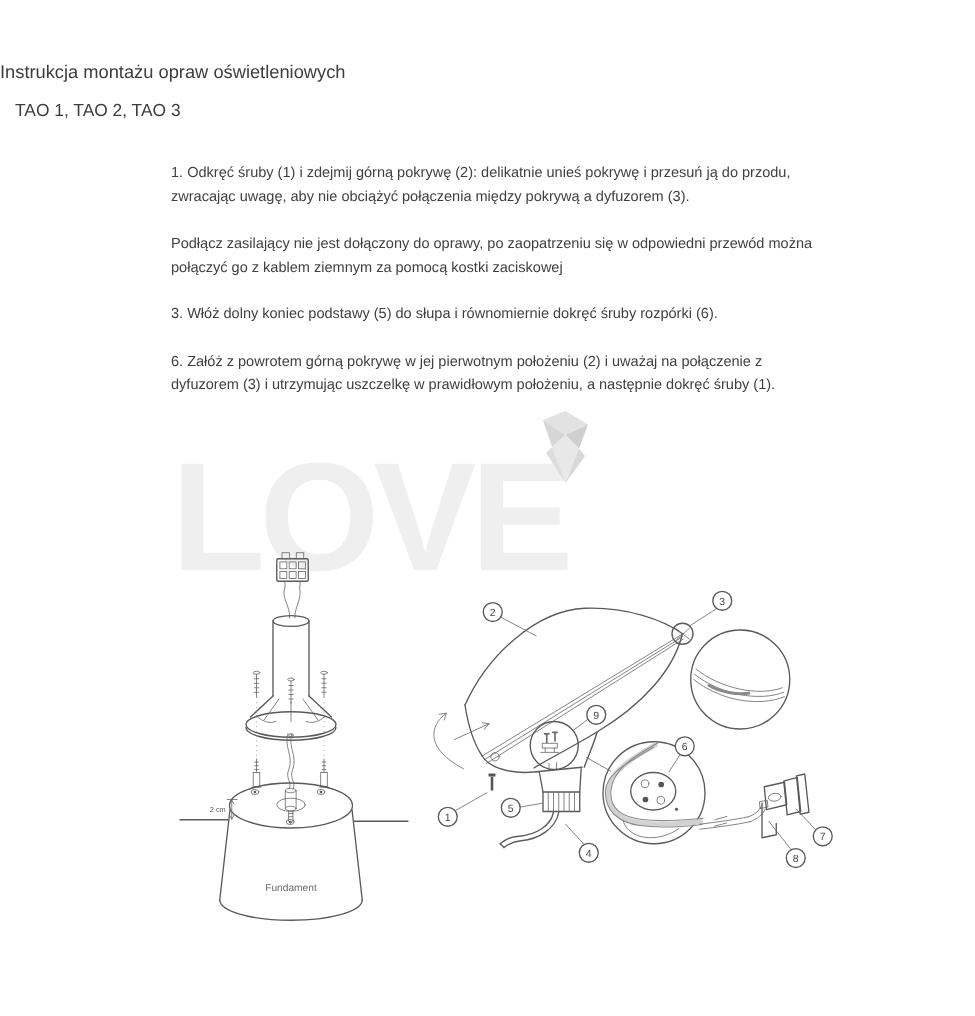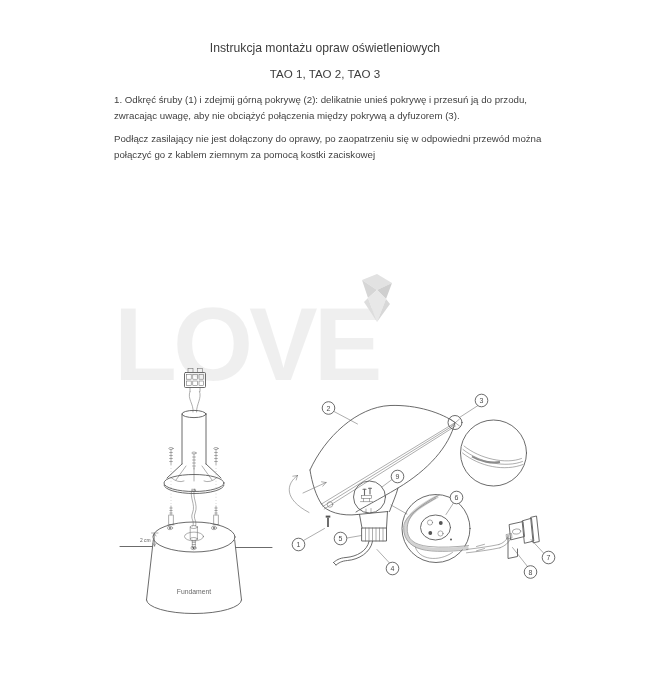--- a/index.html
+++ b/index.html
@@ -9,27 +9,27 @@
 
   
   .watermark{position:absolute;left:12px;top:0;width:642px;height:677px;z-index:0;}
   .wm-word{position:absolute;left:102px;top:293px;font-size:103px;font-weight:bold;
            letter-spacing:-4px;color:rgba(0,0,0,0.062);line-height:1;}
   .wm-script{position:absolute;left:221px;top:348px;font-size:47px;font-weight:bold;
              letter-spacing:1px;color:rgba(0,0,0,0.045);line-height:1;}
   .wm-diamond{position:absolute;left:344px;top:272px;}
 
   
-  .header{position:absolute;top:41px;left:0;width:650px;text-align:center;z-index:2;}
+  .header{position:absolute;top:41px;left:0;width:650px;z-index:2;}
   .title{font-size:12.2px;color:#3d3d3d;margin:0;font-weight:normal;}
-  .subtitle{font-size:11.6px;color:#3d3d3d;margin:12px 0 0 0;font-weight:normal;}
+  .subtitle{font-size:11.6px;color:#3d3d3d;margin:12px 0 0 10px;font-weight:normal;}
 
   
   .text-col{position:absolute;left:114px;top:92px;width:432px;z-index:2;}
-  .text-col p{font-size:9.7px;line-height:15.5px;margin:0 0 8px 0;color:#3f3f3f;}
+  .text-col p{font-size:9.7px;line-height:15.5px;margin:16px 0 8px 0;color:#3f3f3f;}
   .text-col p.note{margin-bottom:0;}
 
   
   .diagram{position:absolute;left:0;top:0;width:650px;height:677px;z-index:1;}
   .ln{fill:none;stroke:#5a5a5a;stroke-width:0.9;stroke-linecap:round;stroke-linejoin:round;}
   .thin{fill:none;stroke:#6a6a6a;stroke-width:0.55;stroke-linecap:round;}
   .dot{fill:none;stroke:#9a9a9a;stroke-width:0.5;stroke-dasharray:0.8,2.4;}
   .band{fill:none;stroke:#d2d2d2;stroke-width:3.2;}
   .bandline{fill:none;stroke:#8a8a8a;stroke-width:0.7;}
   .fillc{fill:#555;}
@@ -56,20 +56,22 @@
   </div>
 
   <div class="header">
     <h1 class="title">Instrukcja montażu opraw oświetleniowych</h1>
     <h2 class="subtitle">TAO 1, TAO 2, TAO 3</h2>
   </div>
 
   <div class="text-col">
     <p>1. Odkręć śruby (1) i zdejmij górną pokrywę (2): delikatnie unieś pokrywę i przesuń ją do przodu, zwracając uwagę, aby nie obciążyć połączenia między pokrywą a dyfuzorem (3).</p>
     <p>Podłącz zasilający nie jest dołączony do oprawy, po zaopatrzeniu się w odpowiedni przewód można połączyć go z kablem ziemnym za pomocą kostki zaciskowej</p>
+    <p>3. Włóż dolny koniec podstawy (5) do słupa i równomiernie dokręć śruby rozpórki (6).</p>
+    <p>6. Załóż z powrotem górną pokrywę w jej pierwotnym położeniu (2) i uważaj na połączenie z dyfuzorem (3) i utrzymując uszczelkę w prawidłowym położeniu, a następnie dokręć śruby (1).</p>
   </div>
 
   <svg class="diagram" viewBox="0 0 650 677">
 
     <g>
 
       <rect class="ln" x="184.5" y="372.5" width="21" height="15" rx="1"></rect>
       <rect class="thin" x="188" y="368.5" width="5" height="4"></rect>
       <rect class="thin" x="197.5" y="368.5" width="5" height="4"></rect>
       <rect class="thin" x="186.6" y="374.6" width="4.6" height="4.6"></rect>

